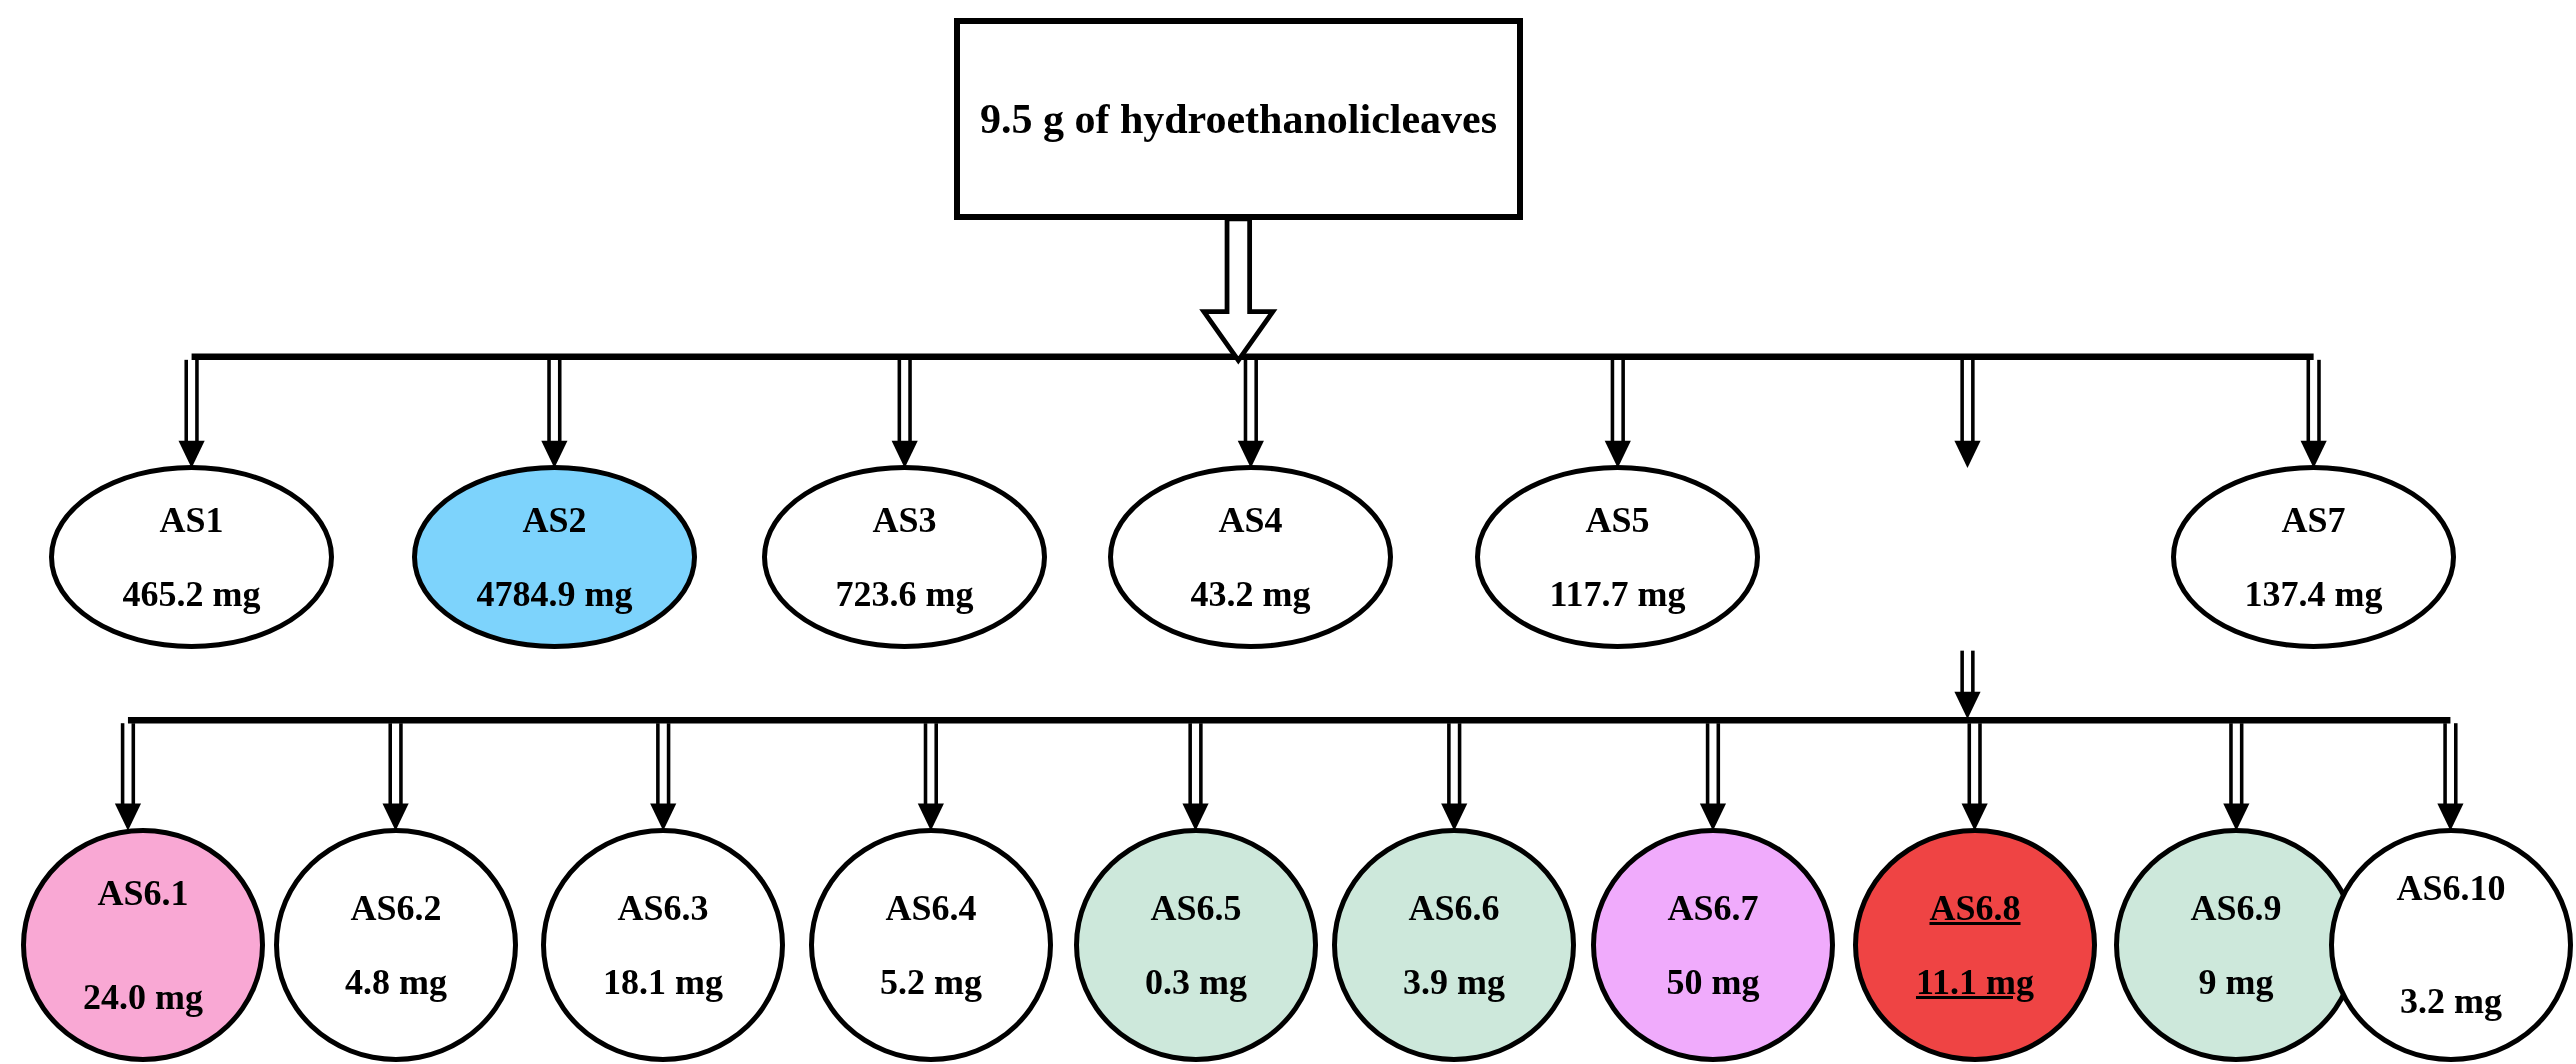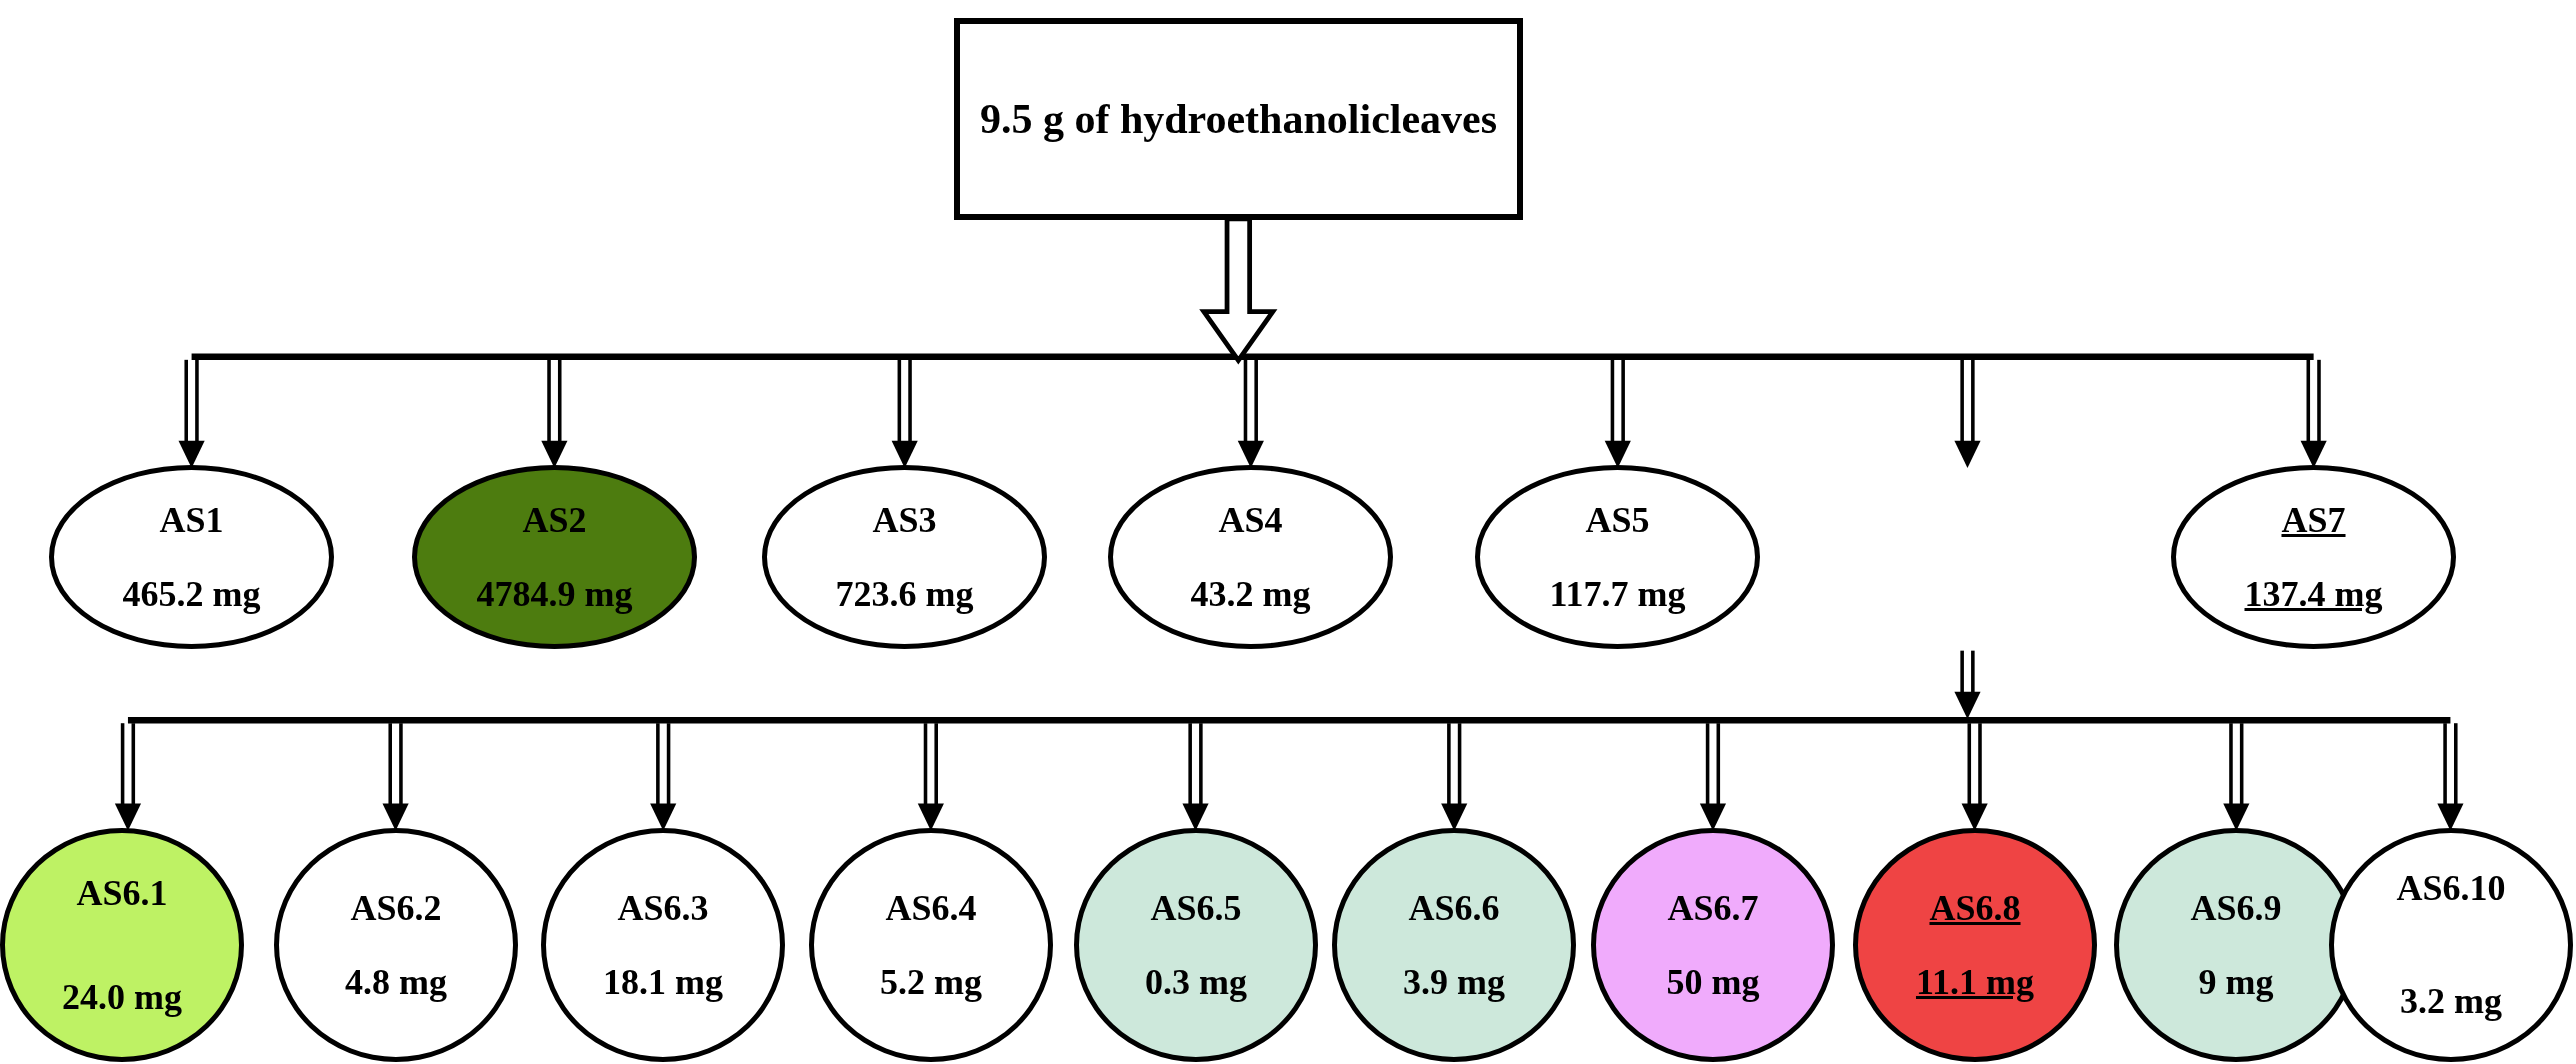--- a/index.html
+++ b/index.html
@@ -137,43 +137,43 @@
   <div class="root-box">
     <div>9.5 g of hydroethanolic</div>
     <div>leaves</div>
   </div>
 
   <div class="rows" id="row1">
       <div class="node" style="left: 49px; top: 465px; width: 285px; height: 184px; background: rgb(255, 255, 255);">
         <span class="label">AS1</span>
         <span class="mass">465.2 mg</span>
       </div>
-      <div class="node" style="left: 412px; top: 465px; width: 285px; height: 184px; background: #4d7c0f;">
+      <div class="node" style="left: 412px; top: 465px; width: 285px; height: 184px; background: #7dd3fc;">
         <span class="label">AS2</span>
         <span class="mass">4784.9 mg</span>
       </div>
       <div class="node" style="left: 762px; top: 465px; width: 285px; height: 184px; background: rgb(255, 255, 255);">
         <span class="label">AS3</span>
         <span class="mass">723.6 mg</span>
       </div>
       <div class="node" style="left: 1108px; top: 465px; width: 285px; height: 184px; background: rgb(255, 255, 255);">
         <span class="label">AS4</span>
         <span class="mass">43.2 mg</span>
       </div>
       <div class="node" style="left: 1475px; top: 465px; width: 285px; height: 184px; background: rgb(255, 255, 255);">
         <span class="label">AS5</span>
         <span class="mass">117.7 mg</span>
       </div>
-      <div class="node" style="left: 2171px; top: 465px; width: 285px; height: 184px; background: rgb(255, 255, 255); text-decoration: underline;">
+      <div class="node" style="left: 2171px; top: 465px; width: 285px; height: 184px; background: rgb(255, 255, 255);">
         <span class="label">AS7</span>
         <span class="mass">137.4 mg</span>
       </div>
     </div>
   <div class="rows" id="row2">
-      <div class="node" style="left: 0; top: 828px; width: 244px; height: 234px; background: #bef264; gap: 30px;">
+      <div class="node" style="left: 21px; top: 828px; width: 244px; height: 234px; background: #f9a8d4; gap: 30px;">
         <span class="label">AS6.1</span>
         <span class="mass">24.0 mg</span>
       </div>
       <div class="node" style="left: 274px; top: 828px; width: 244px; height: 234px; background: rgb(255, 255, 255);">
         <span class="label">AS6.2</span>
         <span class="mass">4.8 mg</span>
       </div>
       <div class="node" style="left: 541px; top: 828px; width: 244px; height: 234px; background: rgb(255, 255, 255);">
         <span class="label">AS6.3</span>
         <span class="mass">18.1 mg</span>

